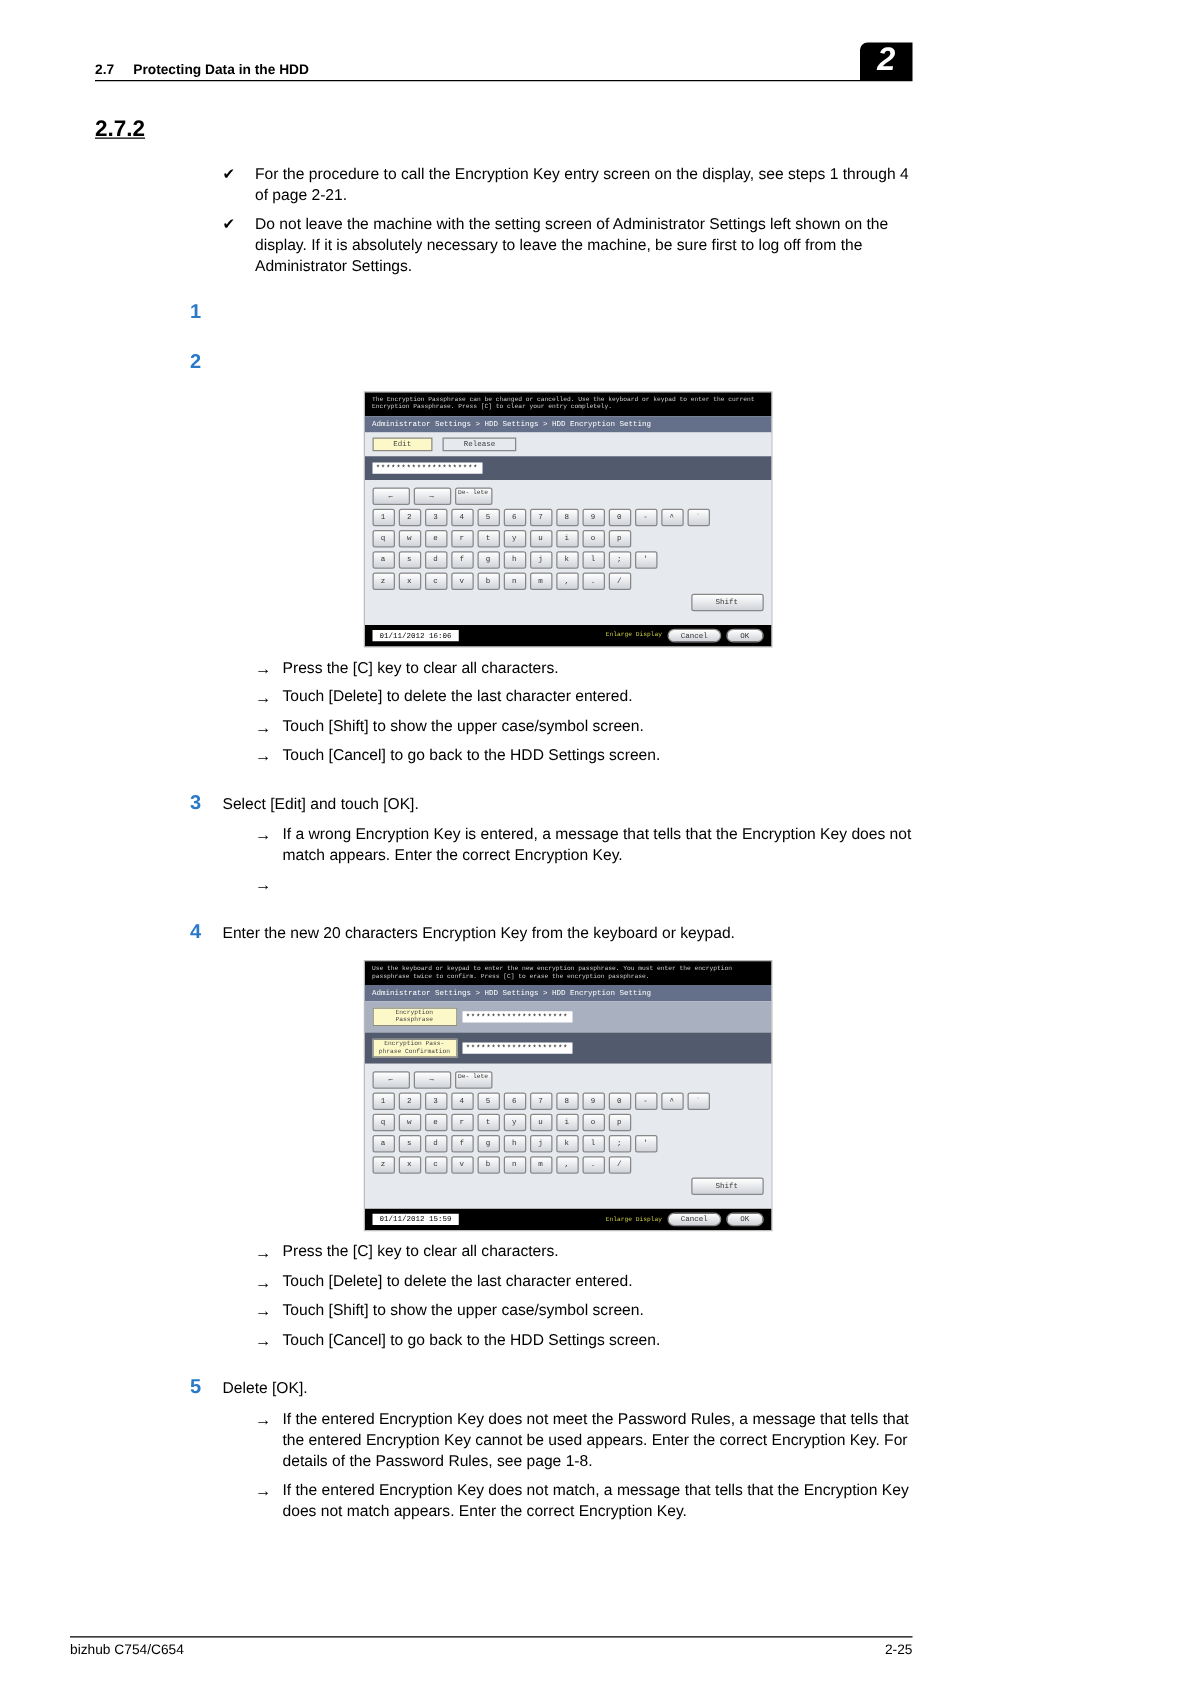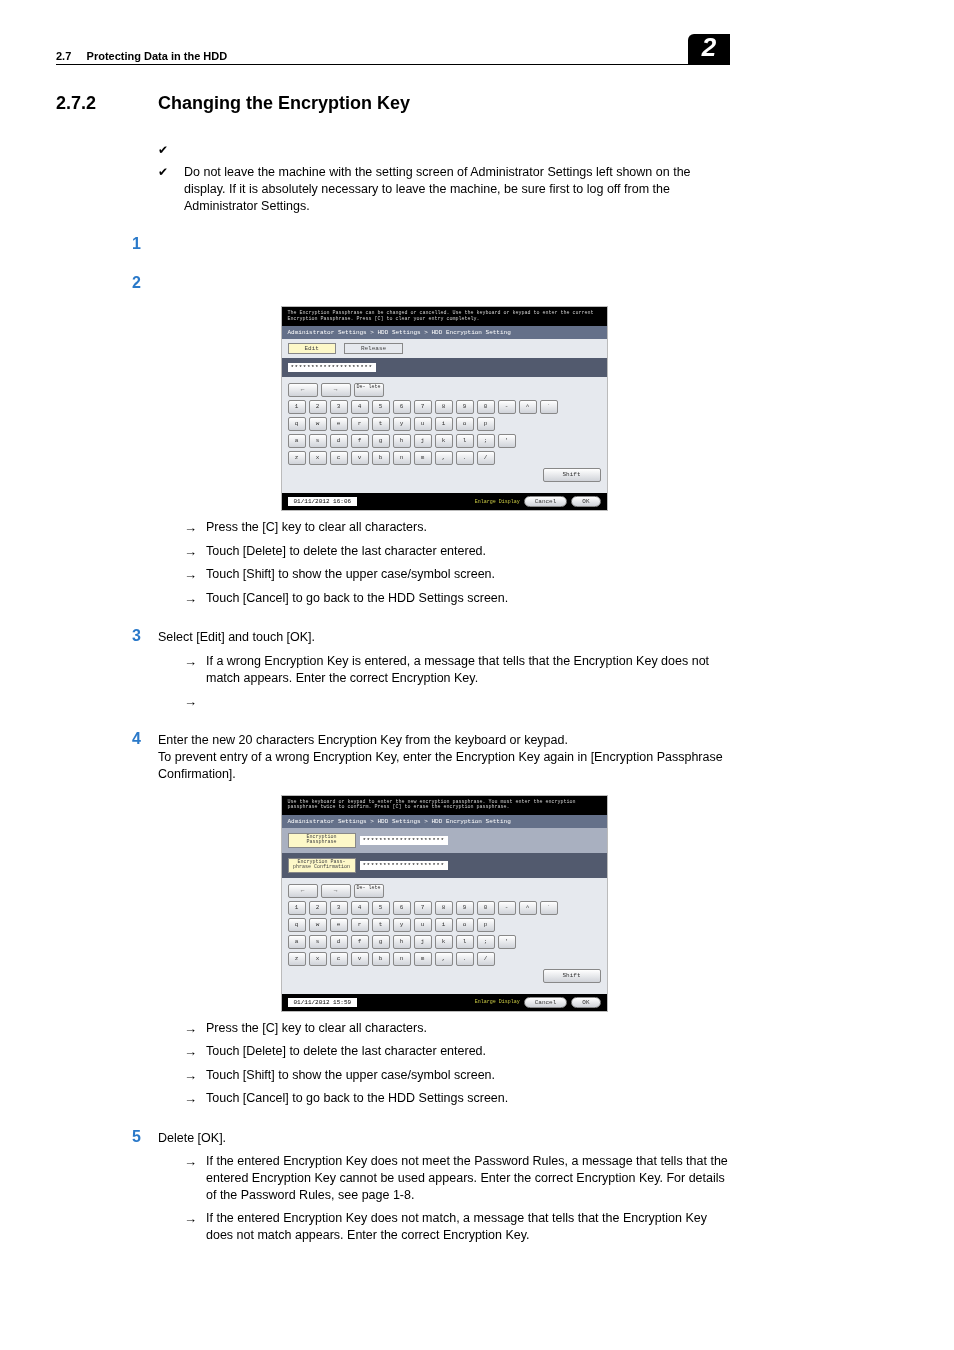--- a/index.html
+++ b/index.html
@@ -8,21 +8,21 @@
     background: #fff;
     font-family: Arial, Helvetica, sans-serif;
     color: #000;
     width: 954px;
   }
   .page {
     position: relative;
     width: 786px;
     height: 1350px;
     box-sizing: border-box;
-    padding: 34px 56px 24px 56px;
+    padding: 34px 56px 24px 76px;
   }
   .hdr-row {
     display: flex;
     justify-content: space-between;
     align-items: flex-end;
     border-bottom: 1px solid #000;
     padding-bottom: 2px;
   }
   .hdr-left {
     font-size: 11px;
@@ -37,21 +37,22 @@
     width: 42px;
     height: 30px;
     text-align: center;
     line-height: 26px;
     border-top-left-radius: 6px;
     margin-bottom: -2px;
   }
   .section-title-row {
     display: flex;
     margin-top: 28px;
-    margin-bottom: 28px;
+    margin-bottom: 17px;
+    text-decoration: underline;
   }
   .section-num {
     width: 102px;
     font-size: 18px;
     font-weight: bold;
   }
   .section-title {
     font-size: 18px;
     font-weight: bold;
   }
@@ -217,27 +218,27 @@
     <div class="hdr-left">
       <span>2.7</span>
       &nbsp;&nbsp;&nbsp;
       <span>Protecting Data in the HDD</span>
     </div>
     <div class="hdr-right-box">2</div>
   </div>
 
   <div class="section-title-row">
     <div class="section-num">2.7.2</div>
-    <div class="section-title">Changing the Encryption Key</div>
   </div>
 
   <div class="content">
 
     <div class="check-item">
       <span class="mark">✔</span>
+      <span>For the procedure to call the Encryption Key entry screen on the display, see steps 1 through 4 of page 2-21.</span>
     </div>
     <div class="check-item">
       <span class="mark">✔</span>
       <span>Do not leave the machine with the setting screen of Administrator Settings left shown on the display. If it is absolutely necessary to leave the machine, be sure first to log off from the Administrator Settings.</span>
     </div>
 
     <div class="num-item">
       <span class="mark">1</span>
     </div>
 
@@ -355,21 +356,20 @@
         <span>If a wrong Encryption Key is entered, a message that tells that the Encryption Key does not match appears. Enter the correct Encryption Key.</span>
       </div>
     <div class="arrow-item">
         <span class="mark">→</span>
       </div>
 
     <div class="num-item">
       <span class="mark">4</span>
       <span>
         <span>Enter the new 20 characters Encryption Key from the keyboard or keypad.</span><br>
-        <span>To prevent entry of a wrong Encryption Key, enter the Encryption Key again in [Encryption Passphrase Confirmation].</span>
       </span>
     </div>
 
     <div class="screenshot">
       <div class="ss-top">Use the keyboard or keypad to enter the new encryption passphrase. You must enter the encryption passphrase twice to confirm. Press [C] to erase the encryption passphrase.</div>
       <div class="ss-breadcrumb">Administrator Settings &gt; HDD Settings &gt; HDD Encryption Setting</div>
       <div class="ss-field-row" style="background:#a9b0c0;">
         <div class="ss-label">Encryption
 Passphrase</div>
         <div class="ss-input">********************</div>
@@ -478,14 +478,18 @@
         <span class="mark">→</span>
         <span>If the entered Encryption Key does not meet the Password Rules, a message that tells that the entered Encryption Key cannot be used appears. Enter the correct Encryption Key. For details of the Password Rules, see page 1-8.</span>
       </div>
     <div class="arrow-item">
         <span class="mark">→</span>
         <span>If the entered Encryption Key does not match, a message that tells that the Encryption Key does not match appears. Enter the correct Encryption Key.</span>
       </div>
 
   </div>
 
+  <div class="footer">
+    <span>bizhub C754/C654</span>
+    <span>2-25</span>
+  </div>
 
 </div>
 
 </body></html>

